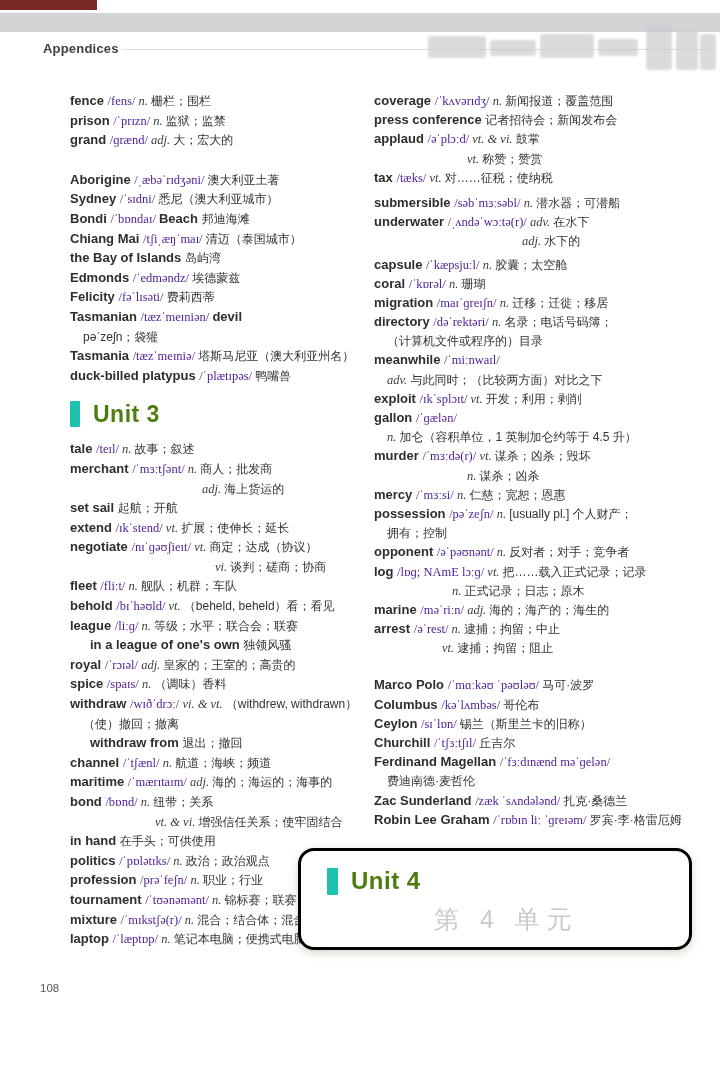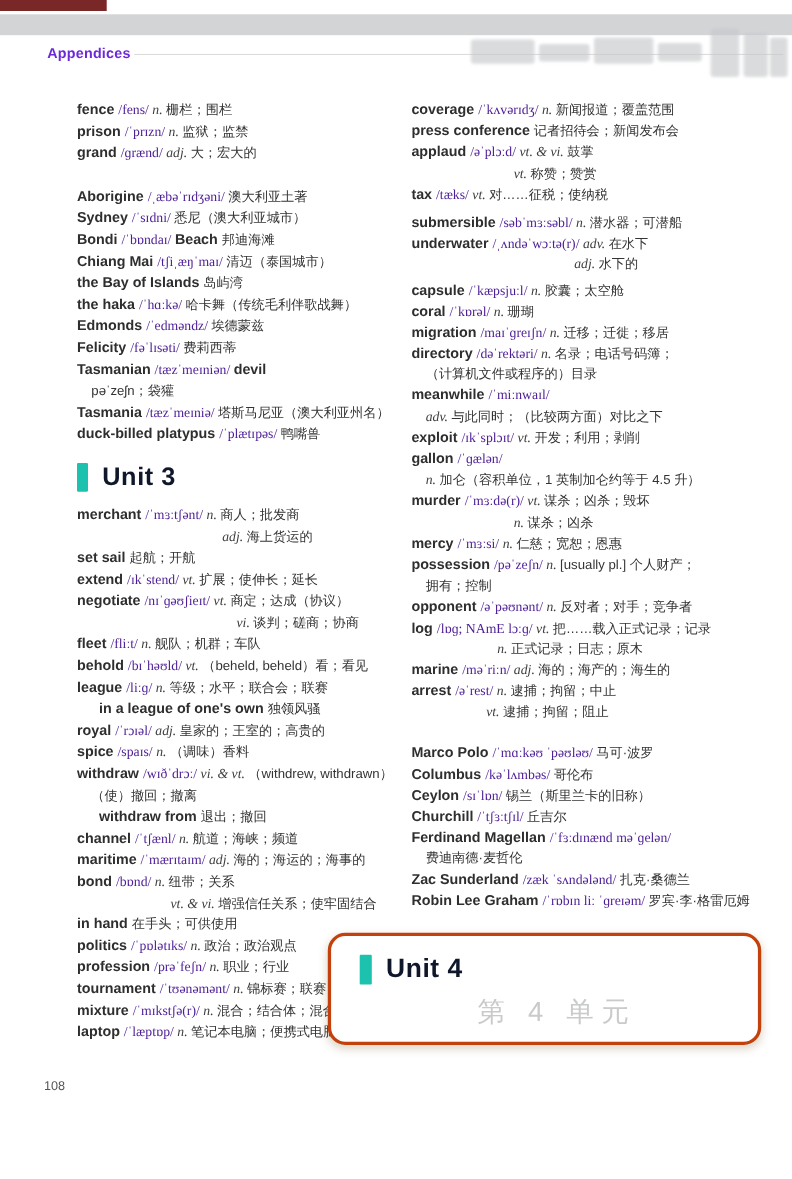--- a/index.html
+++ b/index.html
@@ -6,21 +6,21 @@
   body{
     width:720px;height:1072px;position:relative;overflow:hidden;
     background:#ffffff;
     font-family:"Liberation Sans",sans-serif;
     -webkit-font-smoothing:antialiased;
   }
   
   .corner-accent{position:absolute;left:0;top:0;width:97px;height:10px;background:#7a2827;}
   .top-bar{position:absolute;left:0;top:13px;width:720px;height:19px;background:#d2d4d6;}
   .header-label{
-    position:absolute;left:43px;top:41px;font-size:13px;font-weight:700;color:#6d28d9;letter-spacing:.2px;
+    position:absolute;left:43px;top:41px;font-size:13px;font-weight:700;color:#404040;letter-spacing:.2px;
   }
   .header-rule{position:absolute;left:122px;top:49px;width:590px;height:1px;background:#dcdcdc;}
   
   .watermark{position:absolute;left:428px;top:26px;width:288px;height:50px;opacity:.65;filter:blur(1.3px);}
   .watermark span{position:absolute;background:#c6c9cc;border-radius:3px;display:block;}
   .wm1{left:0;top:10px;width:58px;height:22px;}
   .wm2{left:62px;top:14px;width:46px;height:16px;}
   .wm3{left:112px;top:8px;width:54px;height:24px;}
   .wm4{left:170px;top:13px;width:40px;height:17px;}
   .wm5{left:218px;top:0;width:26px;height:44px;background:#cdd0d2;}
@@ -35,25 +35,25 @@
   .row.iw{padding-left:13px;}
   .row.is{padding-left:20px;}
   .sh{font-weight:700;color:#2e2e2e;font-size:13px;font-family:"Liberation Sans",sans-serif;}
   .sp{color:#4c1d95;font-size:12.5px;font-family:"Liberation Serif",serif;}
   .si{color:#3e3e3e;font-size:12.5px;font-style:italic;font-family:"Liberation Serif",serif;}
   .sc{color:#333333;font-size:12px;font-family:"Liberation Sans",sans-serif;}
   .gap{width:100%;}
   
   .unit-head{display:flex;align-items:center;height:30px;margin:15px 0 9px 0;}
   .unit-bar{width:10px;height:26px;border-radius:1px;margin-right:13px;}
-  .unit-label{font-size:23px;font-weight:600;color:#0f172a;letter-spacing:.5px;}
+  .unit-label{font-size:23px;font-weight:600;color:#4d7c0f;letter-spacing:.5px;}
   
   .unit4-card{
     position:absolute;left:298px;top:848px;width:388px;height:96px;
-    background:#ffffff;border:3px solid #c2410c;border-radius:16px;
+    background:#ffffff;border:3px solid #000000;border-radius:16px;
     box-shadow:0 3px 8px rgba(120,90,40,.25);
     z-index:5;
   }
   .unit4-inner{position:absolute;left:26px;top:16px;display:flex;align-items:center;}
   .unit4-inner .unit-bar{width:11px;height:27px;margin-right:13px;}
   .unit4-inner .unit-label{font-size:24px;}
   .unit4-sub{
     position:absolute;left:133px;top:52px;font-size:25px;color:#c9cbca;letter-spacing:7px;
     font-family:"Liberation Sans",sans-serif;
   }
@@ -79,31 +79,31 @@
 <div class="col col-left" id="col-left">
     <div class="row"><span class="sh">fence </span><span class="sp">/fens/ </span><span class="si">n. </span><span class="sc">栅栏；围栏</span></div>
     <div class="row"><span class="sh">prison </span><span class="sp">/ˈprɪzn/ </span><span class="si">n. </span><span class="sc">监狱；监禁</span></div>
     <div class="row"><span class="sh">grand </span><span class="sp">/ɡrænd/ </span><span class="si">adj. </span><span class="sc">大；宏大的</span></div>
     <div class="gap" style="height: 20px;"></div>
     <div class="row"><span class="sh">Aborigine </span><span class="sp">/ˌæbəˈrɪdʒəni/ </span><span class="sc">澳大利亚土著</span></div>
     <div class="row"><span class="sh">Sydney </span><span class="sp">/ˈsɪdni/ </span><span class="sc">悉尼（澳大利亚城市）</span></div>
     <div class="row"><span class="sh">Bondi </span><span class="sp">/ˈbɒndaɪ/ </span><span class="sh">Beach </span><span class="sc">邦迪海滩</span></div>
     <div class="row"><span class="sh">Chiang Mai </span><span class="sp">/tʃiˌæŋˈmaɪ/ </span><span class="sc">清迈（泰国城市）</span></div>
     <div class="row"><span class="sh">the Bay of Islands </span><span class="sc">岛屿湾</span></div>
-    <div class="row"><span class="sh">the haka </span><span class="sp">/ˈhɑːkə/ </span><span class="sc">哈卡舞（传统毛利伴歌战舞）</span></div>
     <div class="row"><span class="sh">Edmonds </span><span class="sp">/ˈedməndz/ </span><span class="sc">埃德蒙兹</span></div>
     <div class="row"><span class="sh">Felicity </span><span class="sp">/fəˈlɪsəti/ </span><span class="sc">费莉西蒂</span></div>
     <div class="row"><span class="sh">Tasmanian </span><span class="sp">/tæzˈmeɪniən/ </span><span class="sh">devil</span></div>
     <div class="row iw"><span class="sc">pəˈzeʃn；袋獾</span></div>
     <div class="row"><span class="sh">Tasmania </span><span class="sp">/tæzˈmeɪniə/ </span><span class="sc">塔斯马尼亚（澳大利亚州名）</span></div>
     <div class="row"><span class="sh">duck-billed platypus </span><span class="sp">/ˈplætɪpəs/ </span><span class="sc">鸭嘴兽</span></div>
     <div class="unit-head">
       <span class="unit-bar" style="background: rgb(28, 194, 173);"></span>
       <span class="unit-label">Unit 3</span>
     </div>
+    <div class="row"><span class="sh">tale </span><span class="sp">/teɪl/ </span><span class="si">n. </span><span class="sc">故事；叙述</span></div>
     <div class="row"><span class="sh">merchant </span><span class="sp">/ˈmɜːtʃənt/ </span><span class="si">n. </span><span class="sc">商人；批发商</span></div>
     <div class="row" style="padding-left: 132px;"><span class="si">adj. </span><span class="sc">海上货运的</span></div>
     <div class="row"><span class="sh">set sail </span><span class="sc">起航；开航</span></div>
     <div class="row"><span class="sh">extend </span><span class="sp">/ɪkˈstend/ </span><span class="si">vt. </span><span class="sc">扩展；使伸长；延长</span></div>
     <div class="row"><span class="sh">negotiate </span><span class="sp">/nɪˈɡəʊʃieɪt/ </span><span class="si">vt. </span><span class="sc">商定；达成（协议）</span></div>
     <div class="row" style="padding-left: 145px;"><span class="si">vi. </span><span class="sc">谈判；磋商；协商</span></div>
     <div class="row"><span class="sh">fleet </span><span class="sp">/fliːt/ </span><span class="si">n. </span><span class="sc">舰队；机群；车队</span></div>
     <div class="row"><span class="sh">behold </span><span class="sp">/bɪˈhəʊld/ </span><span class="si">vt. </span><span class="sc">（beheld, beheld）看；看见</span></div>
     <div class="row"><span class="sh">league </span><span class="sp">/liːɡ/ </span><span class="si">n. </span><span class="sc">等级；水平；联合会；联赛</span></div>
     <div class="row is"><span class="sh">in a league of one's own </span><span class="sc">独领风骚</span></div>

